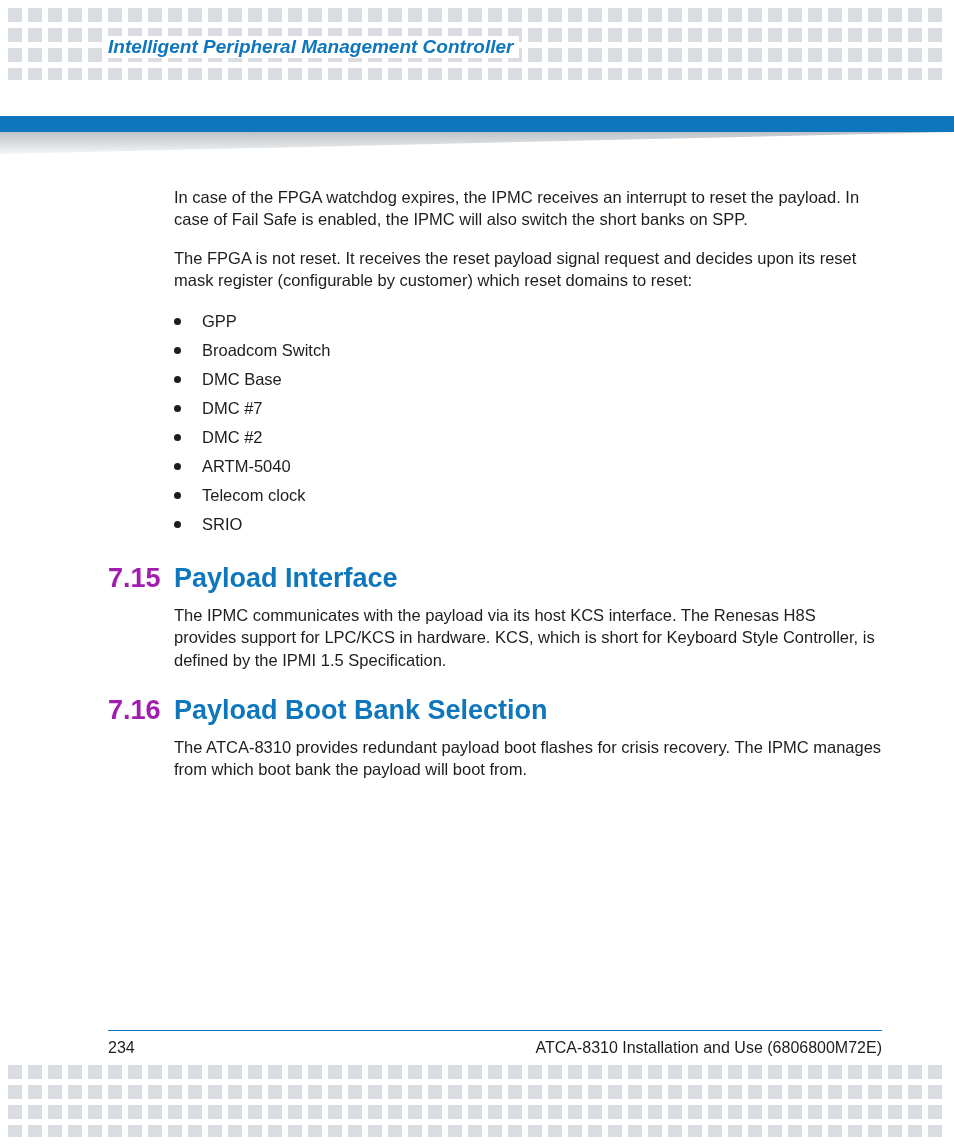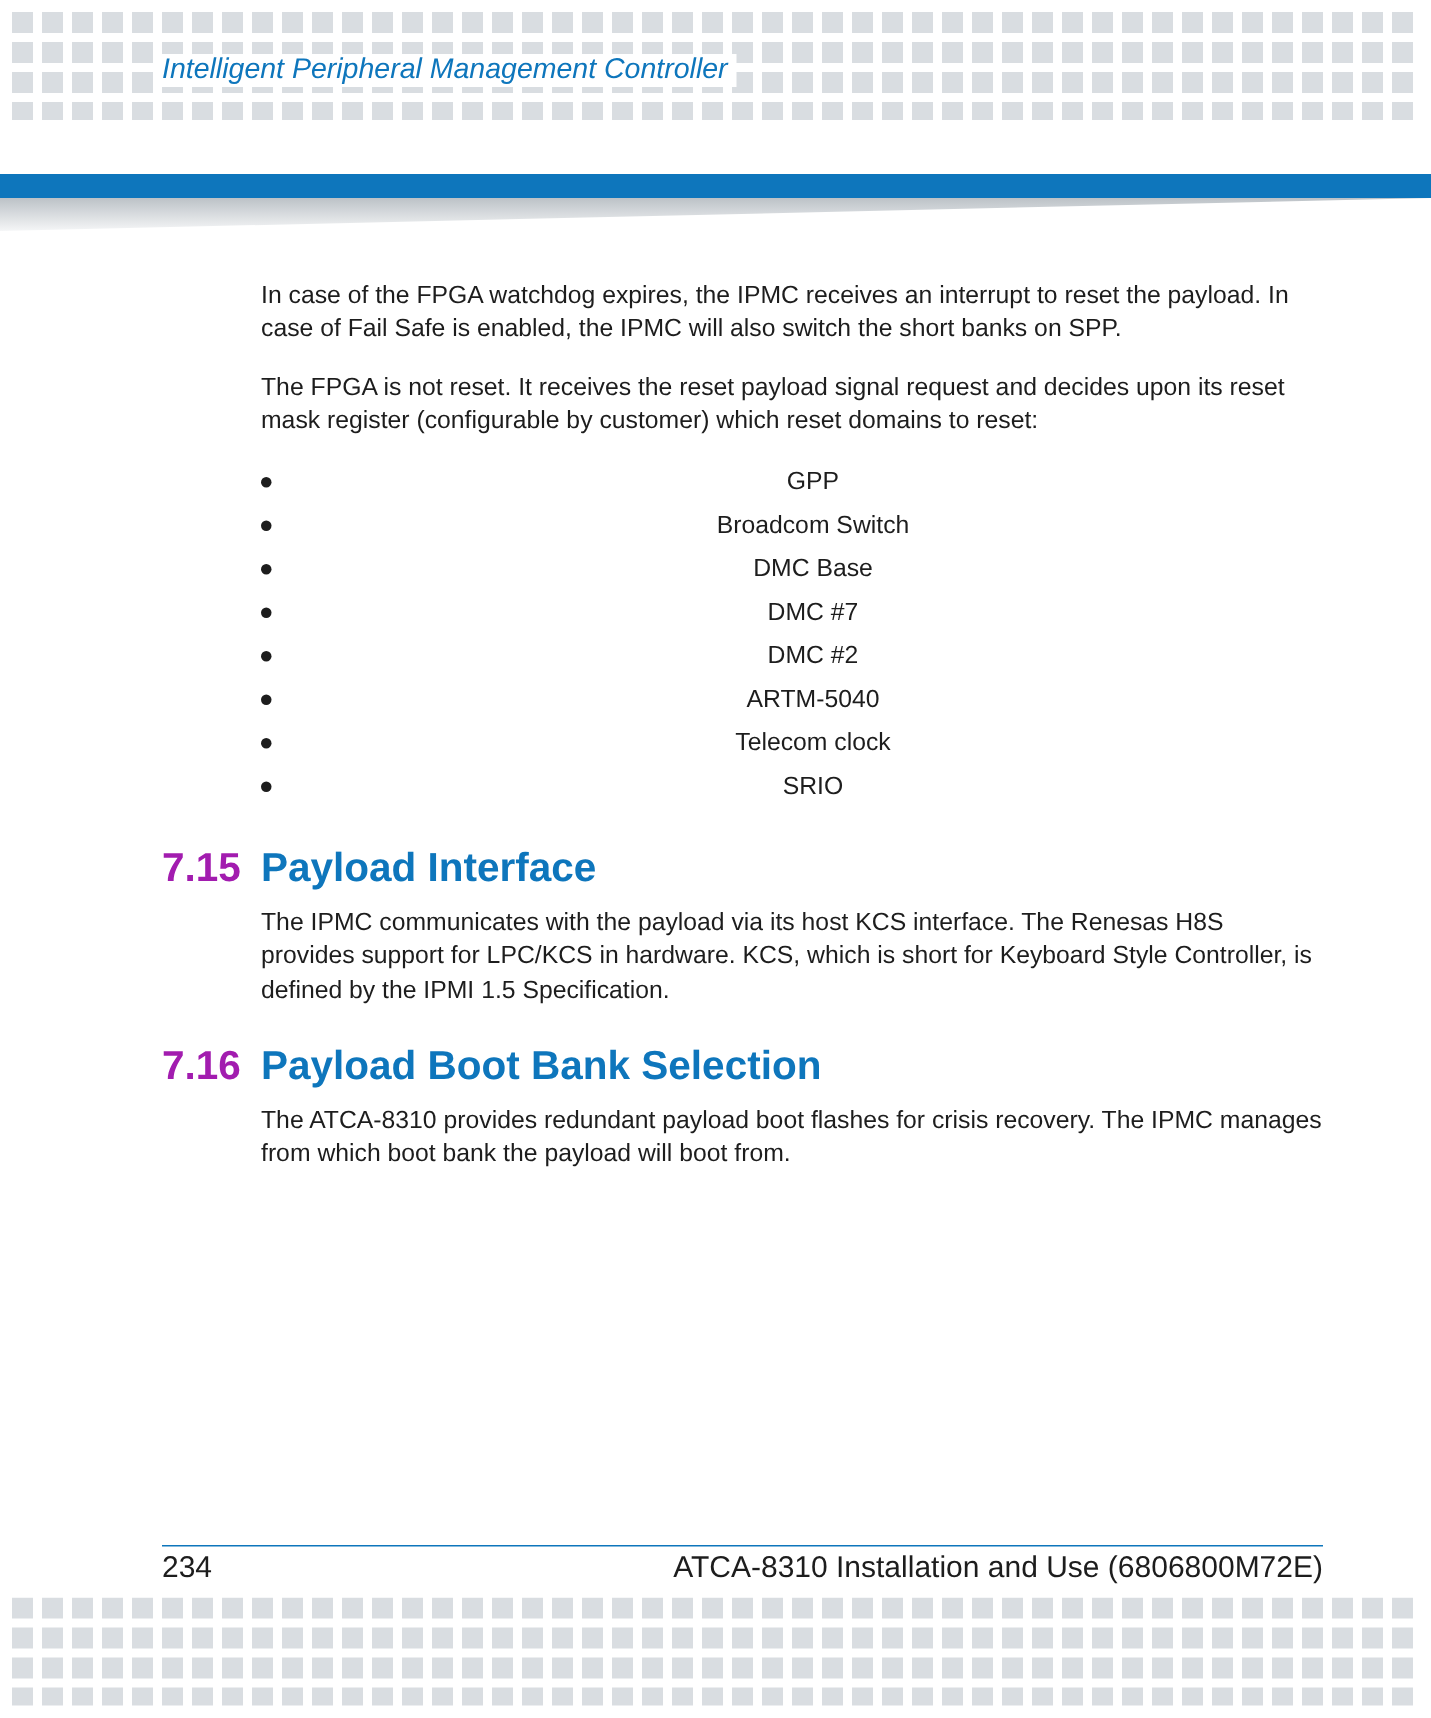--- a/index.html
+++ b/index.html
@@ -26,21 +26,21 @@
       width: 14px;
       height: 14px;
       background: #d9dde1;
       flex-shrink: 0;
     }
     .running-header {
       position: absolute;
       top: 36px;
       left: 108px;
       background: #fff;
-      font-weight: 400;
+      font-weight: 700;
       font-style: italic;
       color: #0e76bc;
       font-size: 19px;
       padding: 0 6px 0 0;
       z-index: 2;
     }
     .blue-bar {
       position: absolute;
       top: 116px;
       left: 0;
@@ -65,21 +65,20 @@
     }
     .para {
       font-size: 16.5px;
       line-height: 1.35;
       color: #1d1d1d;
       margin: 0 0 16px 66px;
     }
     ul.bullets {
       list-style: none;
       margin: 16px 0 24px 66px;
-      text-align: center;
     }
     ul.bullets li {
       font-size: 16.5px;
       color: #1d1d1d;
       padding: 5px 0 5px 28px;
       position: relative;
     }
     ul.bullets li::before {
       content: '';
       position: absolute;
@@ -116,21 +115,21 @@
       height: 1.5px;
       background: #0e76bc;
     }
     .footer {
       position: absolute;
       left: 108px;
       right: 72px;
       bottom: 88px;
       display: flex;
       justify-content: space-between;
-      font-size: 20px;
+      font-size: 16px;
       color: #1d1d1d;
     }
   </style>
 </head>
 <body>
 
 <div class="squares-pattern squares-top" id="sq-top">
     <div class="sq"></div>
     <div class="sq"></div>
     <div class="sq"></div>

